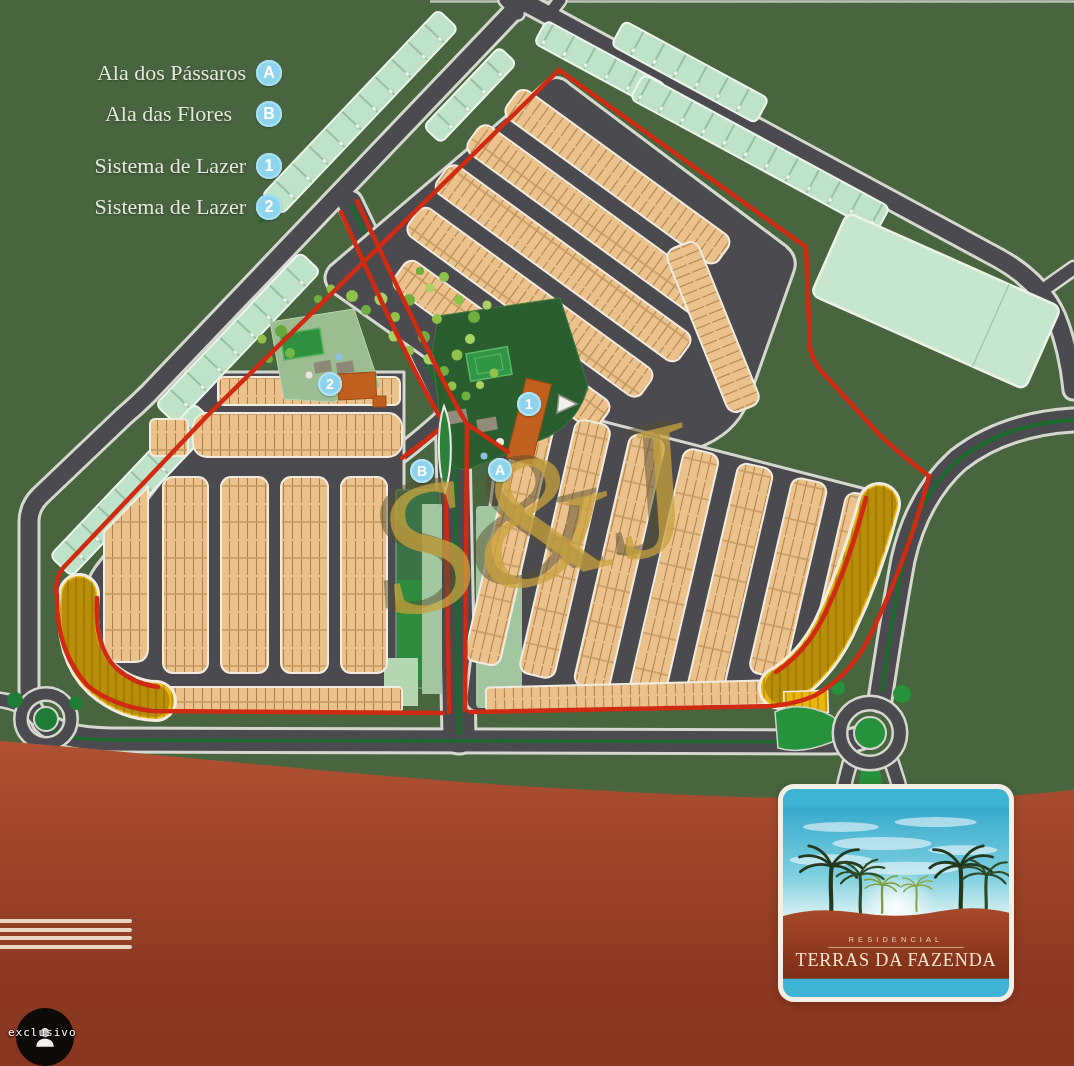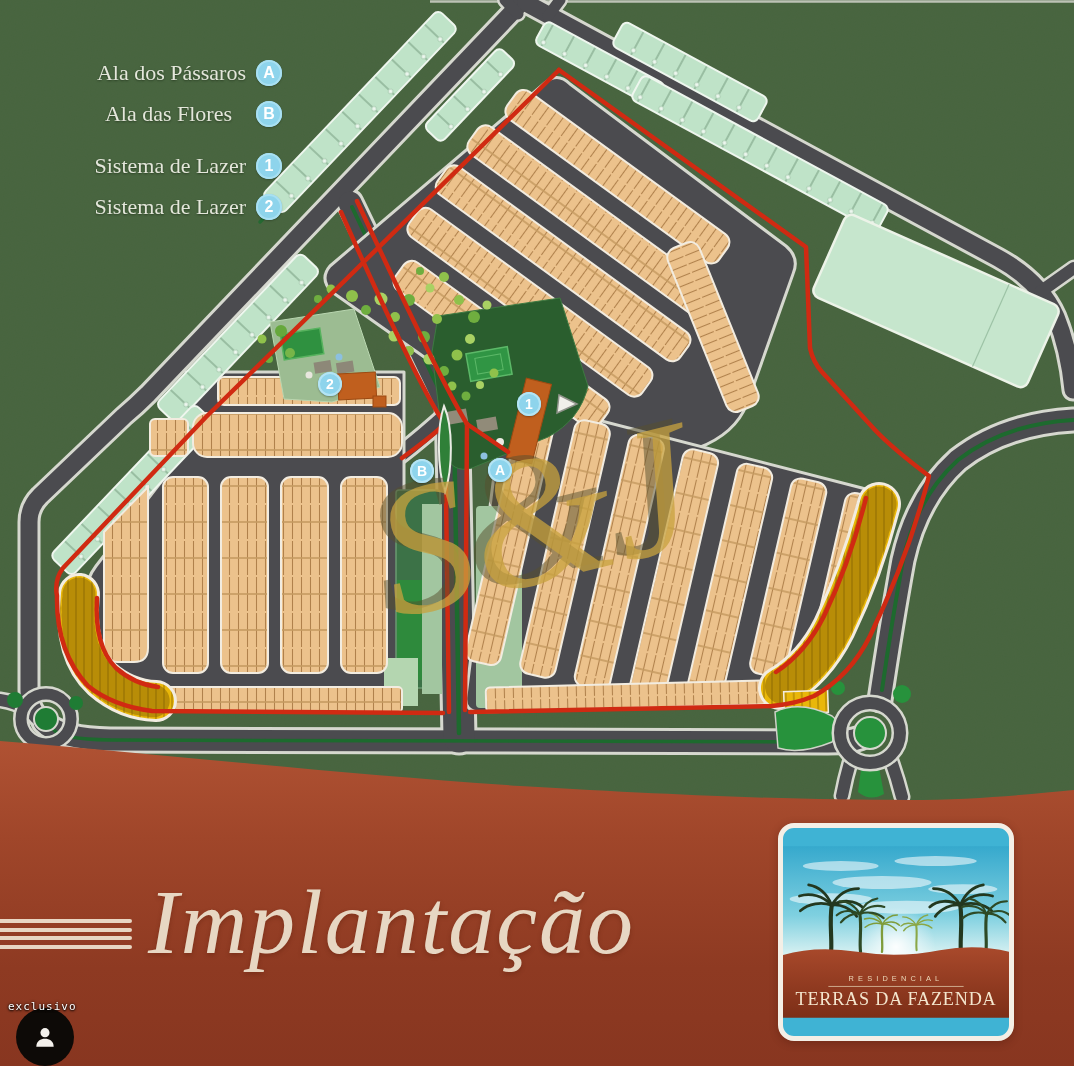--- a/index.html
+++ b/index.html
@@ -27,30 +27,30 @@
 
   
   .banner-title{position:absolute;left:148px;top:874px;
                 font:italic 92px/1.05 "Liberation Serif",serif;color:#e7d7c3;
                 letter-spacing:2px;text-shadow:0 2px 4px rgba(80,25,10,.35);}
   .stripes{position:absolute;left:0;top:919px;width:132px;}
   .stripes span{display:block;height:4px;margin-bottom:4.5px;background:#ecdecb;
                 border-radius:0 3px 3px 0;opacity:.95;}
 
   
-  .logo-card{position:absolute;left:778px;top:823px;width:236px;height:218px;
+  .logo-card{position:absolute;left:778px;top:784px;width:236px;height:218px;
              box-sizing:border-box;border:5px solid #f4efe6;border-radius:16px;
              overflow:hidden;box-shadow:0 2px 8px rgba(60,15,5,.3);background:#3fb3d4;}
   .logo-card svg{display:block;width:100%;height:100%;}
 
   
   .person-badge{position:absolute;left:16px;top:1008px;width:58px;height:58px;
                 border-radius:50%;background:#0d0a07;display:flex;align-items:center;
                 justify-content:center;}
-  .exclusivo{position:absolute;left:8px;top:1000px;
+  .exclusivo{position:absolute;left:8px;top:1026px;
              font:11px "DejaVu Sans Mono",monospace;color:#ffffff;letter-spacing:1px;
              text-shadow:0 1px 2px #000,0 0 3px #000;}
 </style>
 </head>
 <body>
 
 <div class="stage">
 
 <svg class="map-svg" viewBox="0 0 1074 1066">
   <defs>
@@ -345,21 +345,20 @@
 <div class="map-marker marker-b">B</div>
 <div class="map-marker marker-1">1</div>
 <div class="map-marker marker-2">2</div>
 
 <div class="stripes">
   <span></span>
       <span></span>
       <span></span>
       <span></span>
 </div>
-<div class="banner-title">Implantação</div>
 
 <div class="logo-card">
   <svg viewBox="0 0 274 208">
     <defs>
       <linearGradient id="skyG" x1="0" y1="0" x2="0" y2="140" gradientUnits="userSpaceOnUse">
         <stop offset="0" stop-color="#36a9cd"></stop>
             <stop offset="0.6" stop-color="#7fd0e0"></stop>
         <stop offset="1" stop-color="#e8f7f5"></stop>
       </linearGradient>
       <linearGradient id="gndG" x1="0" y1="120" x2="0" y2="208" gradientUnits="userSpaceOnUse">

